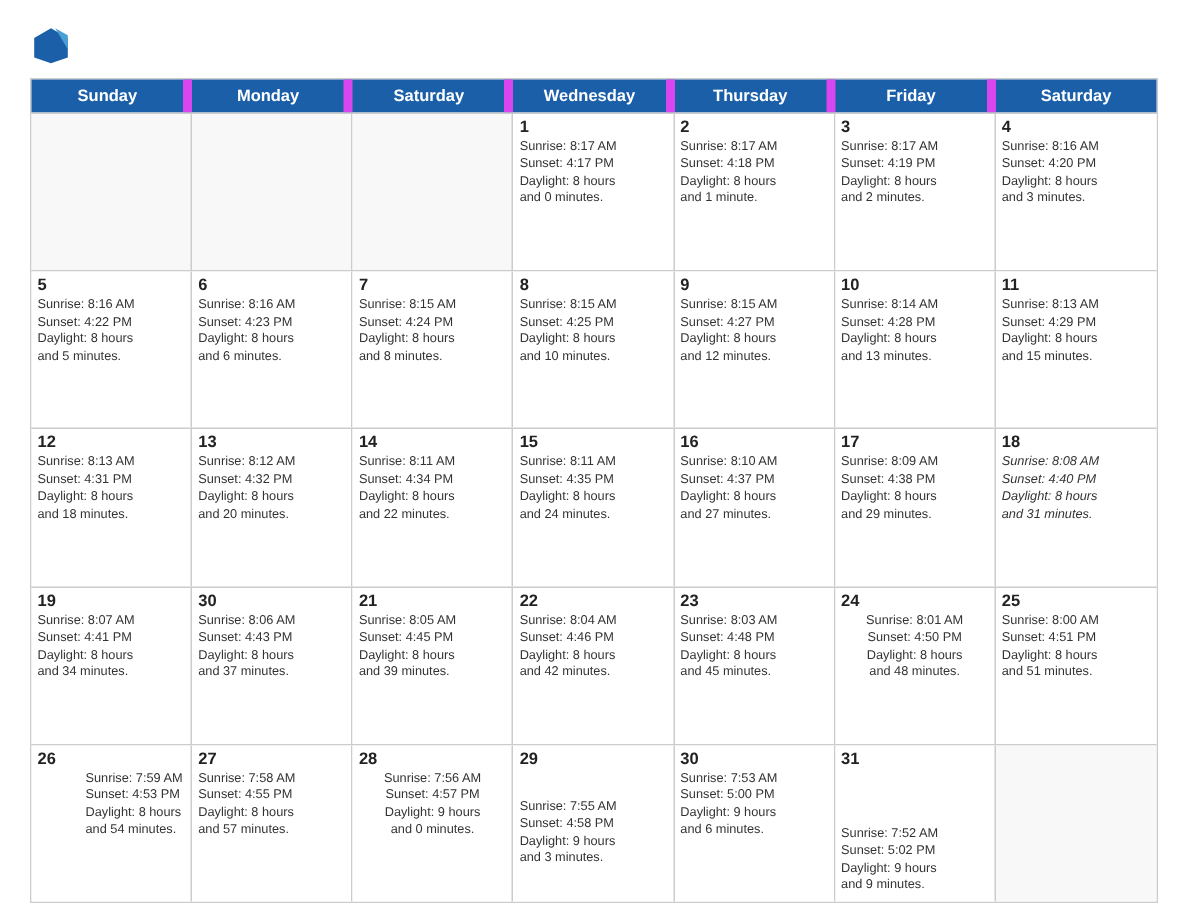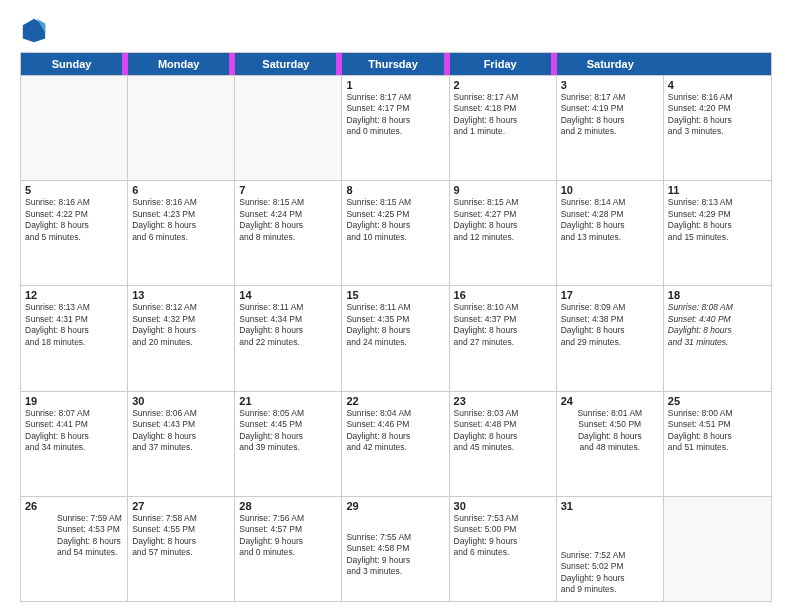--- a/index.html
+++ b/index.html
@@ -128,20 +128,21 @@
       <div class="month-title"></div>
       <div class="location"></div>
     </div>
   </div>
 
   <div class="calendar">
     <div class="cal-header">
     <div class="cal-header-cell">Sunday</div>
         <div class="cal-header-cell">Monday</div>
         <div class="cal-header-cell">Saturday</div>
+        <div class="cal-header-cell">Wednesday</div>
         <div class="cal-header-cell">Thursday</div>
         <div class="cal-header-cell">Friday</div>
         <div class="cal-header-cell">Saturday</div>
       </div>
     <div class="cal-body">
     <div class="cal-row">
           <div class="cal-cell empty"></div>
           <div class="cal-cell empty"></div>
           <div class="cal-cell empty"></div>
           <div class="cal-cell">
@@ -336,21 +337,21 @@
           </div>
           <div class="cal-cell">
             <span class="day-num">27</span>
             <div class="cell-text" style="white-space: pre-line;">Sunrise: 7:58 AM
 Sunset: 4:55 PM
 Daylight: 8 hours
 and 57 minutes.</div>
           </div>
           <div class="cal-cell">
             <span class="day-num">28</span>
-            <div class="cell-text" style="white-space: pre-line;">Sunrise: 7:56 AM
+            <div class="cell-text" style="white-space: pre-line; text-align: center;">Sunrise: 7:56 AM
 Sunset: 4:57 PM
 Daylight: 9 hours
 and 0 minutes.</div>
           </div>
           <div class="cal-cell">
             <span class="day-num">29</span>
             <div class="cell-text" style="white-space: pre-line; margin-top: 20px;">Sunrise: 7:55 AM
 Sunset: 4:58 PM
 Daylight: 9 hours
 and 3 minutes.</div>

